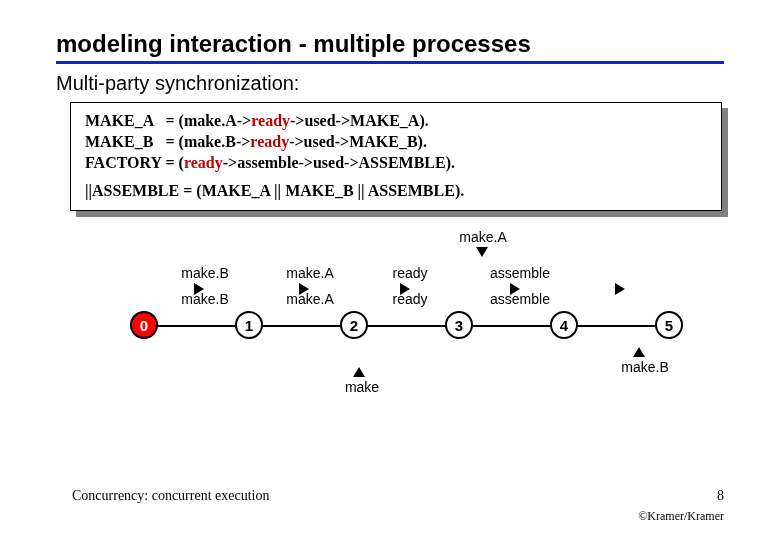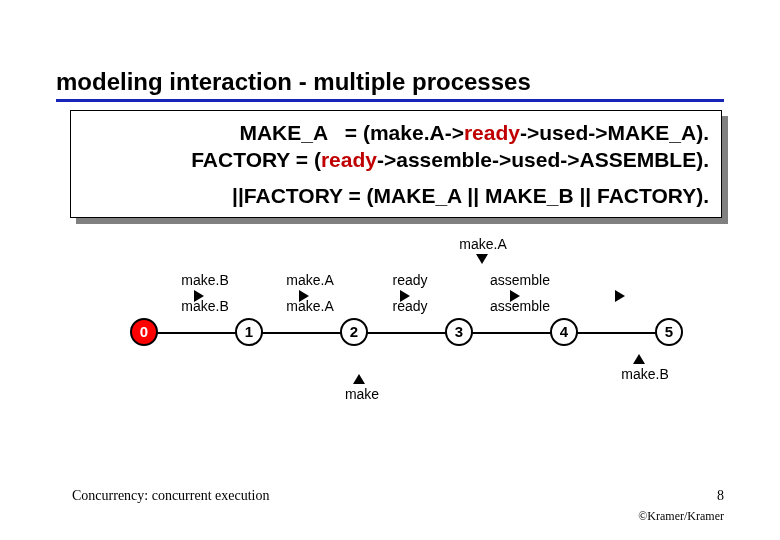--- a/index.html
+++ b/index.html
@@ -1,24 +1,24 @@
 <!DOCTYPE html>
 <html><head>
 <meta charset="utf-8">
 <style>
   * { box-sizing: border-box; margin: 0; padding: 0; }
   html, body { width: 780px; height: 540px; background: #fff; font-family: Arial, Helvetica, sans-serif; overflow: hidden; }
-  .slide { position: relative; width: 780px; height: 540px; padding: 68px 56px 0 56px; }
+  .slide { position: relative; width: 780px; height: 540px; padding: 30px 56px 0 56px; }
   .title { font-family: Arial, Helvetica, sans-serif; font-size: 24px; font-weight: bold; color: #000; margin-bottom: 3px; }
   .rule { border: none; border-top: 3px solid #1824b5; margin-bottom: 8px; }
   .subtitle { font-family: "Comic Sans MS", "Comic Sans", cursive, Arial; font-size: 20px; color: #000; margin-bottom: 7px; }
   .codebox-wrap { position: relative; margin-left: 14px; margin-right: 2px; }
   .codebox-shadow { position: absolute; left: 6px; top: 6px; width: 100%; height: 100%; background: #808080; }
   .codebox { position: relative; background: #fff; border: 1.5px solid #000; padding: 8px 12px 8px 14px; }
-  .codeline { font-family: Liberation Sans, sans-serif; font-size: 21px; font-weight: bold; white-space: pre; color: #000; line-height: 1.3; text-align: right; }
+  .codeline { font-family: Liberation Serif, serif; font-size: 16px; font-weight: bold; white-space: pre; color: #000; line-height: 1.3; }
   .codeline .red { color: #c00000; }
   .codeblank { height: 8px; }
   .diagram { position: relative; width: 620px; height: 170px; margin: 18px auto 0 auto; }
   .toplabel { position: absolute; top: 0; font-family: Arial; font-size: 14px; color: #000; text-align: center; }
   .tri-down { position: absolute; width: 0; height: 0; border-left: 6px solid transparent; border-right: 6px solid transparent; border-top: 10px solid #000; }
   .botlabel { position: absolute; top: 36px; font-family: Arial; font-size: 14px; color: #000; text-align: center; }
   .tri-right { position: absolute; width: 0; height: 0; border-top: 6px solid transparent; border-bottom: 6px solid transparent; border-left: 10px solid #000; }
   .state-line { position: absolute; top: 96px; left: 64px; width: 524px; height: 2px; background: #000; }
   .state { position: absolute; top: 82px; width: 28px; height: 28px; border-radius: 50%; border: 2px solid #000; background: #fff; color: #000; font-family: Arial; font-size: 15px; font-weight: bold; display: flex; align-items: center; justify-content: center; }
   .state.start { background: #f00; color: #fff; }
@@ -29,28 +29,30 @@
   .footer-pagenum { position: absolute; right: 56px; bottom: 36px; font-family: "Times New Roman", Times, serif; font-size: 14px; color: #000; }
   .footer-credit { position: absolute; right: 56px; bottom: 16px; font-family: "Times New Roman", Times, serif; font-size: 12px; color: #000; }
 </style>
 </head>
 <body>
 
 <div class="slide">
 
   <div class="title">modeling interaction - multiple processes</div>
   <hr class="rule">
+  <div class="subtitle">Multi-party synchronization:</div>
 
   <div class="codebox-wrap">
     <div class="codebox-shadow"></div>
     <div class="codebox">
       <div class="codeline"><span>MAKE_A   = (make.A-&gt;</span><span class="red">ready</span><span>-&gt;used-&gt;MAKE_A).</span></div>
+      <div class="codeline"><span>MAKE_B   = (make.B-&gt;</span><span class="red">ready</span><span>-&gt;used-&gt;MAKE_B).</span></div>
       <div class="codeline"><span>FACTORY = (</span><span class="red">ready</span><span>-&gt;assemble-&gt;used-&gt;ASSEMBLE).</span></div>
       <div class="codeblank"></div>
-      <div class="codeline">||FACTORY = (MAKE_A || MAKE_B || FACTORY).</div>
+      <div class="codeline">||ASSEMBLE = (MAKE_A || MAKE_B || ASSEMBLE).</div>
     </div>
   </div>
 
   <div class="diagram">
 
     <div class="toplabel" style="left: 368px; width: 70px;">make.A</div>
     <div class="tri-down" style="left: 396px; top: 18px;"></div>
 
     <div class="botlabel" style="left: 90px; width: 70px;">make.B</div>
     <div class="tri-right" style="left: 114px; top: 54px;"></div>

